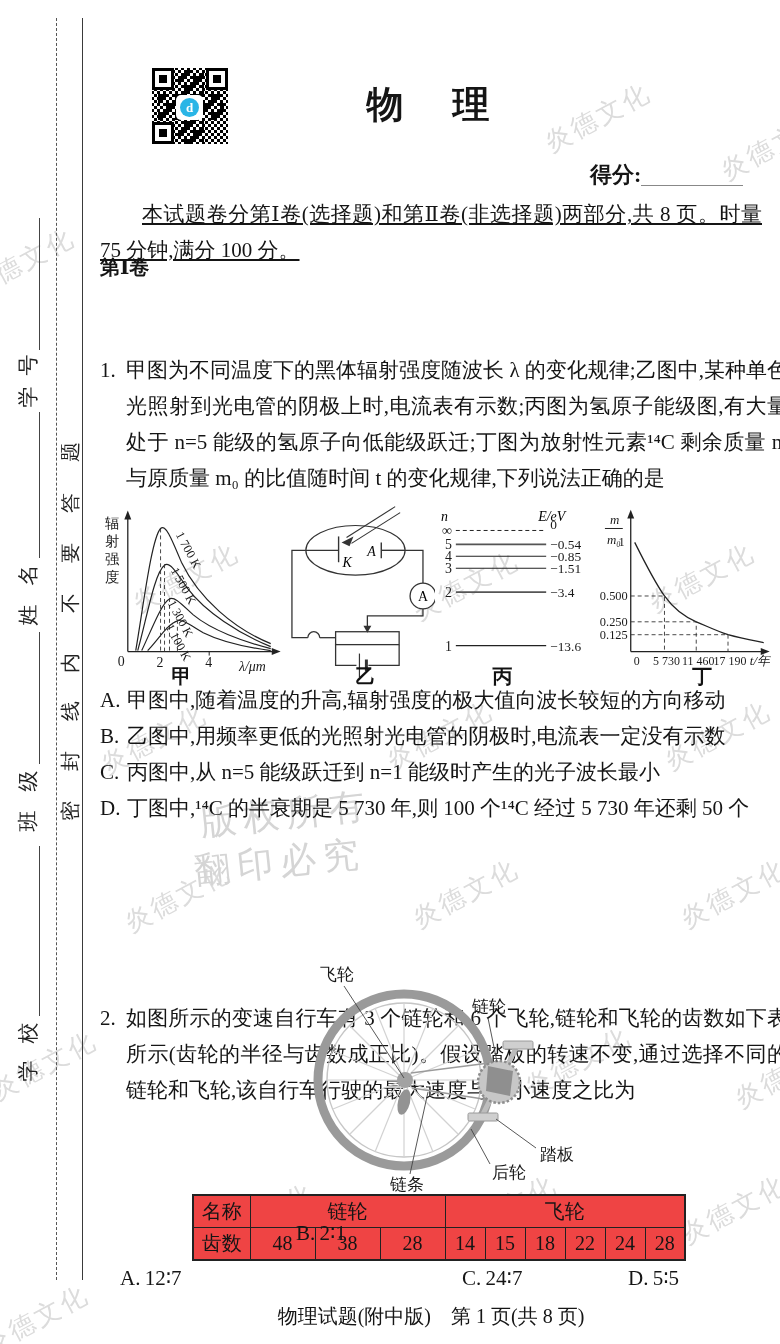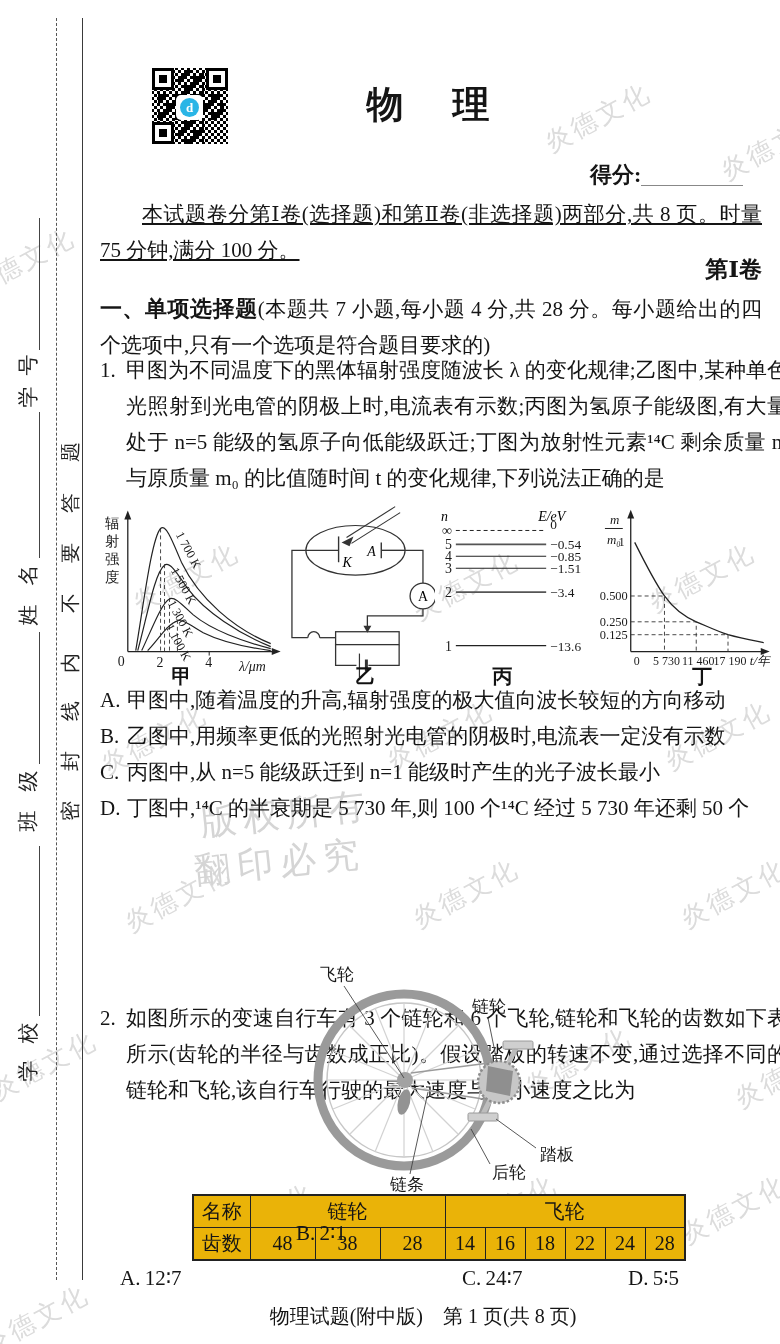--- a/index.html
+++ b/index.html
@@ -19,37 +19,37 @@
   .fline{position:absolute;left:39px;width:0;border-left:1px solid #444;z-index:1;}
   
   .content-block{position:absolute;z-index:2;}
   .masthead{left:100px;top:22px;width:662px;text-align:center;font-size:26px;}
   .masthead .brand{font-weight:bold;font-size:27px;}
   .subject{left:100px;top:80px;width:662px;text-align:center;font-size:37px;font-weight:bold;letter-spacing:6px;}
   .scorebox{left:590px;top:160px;width:186px;font-size:22px;font-weight:bold;}
   .score-line{display:inline-block;width:102px;border-bottom:1.5px solid #888;height:22px;vertical-align:-4px;}
   .para{font-size:21px;line-height:36px;text-align:justify;}
   .intro{left:100px;top:196px;width:662px;text-indent:2em;text-decoration:underline;}
-  .part-title{left:100px;top:254px;width:662px;text-align:right;font-size:23px;font-weight:bold;}
+  .part-title{left:100px;top:254px;width:662px;text-align:left;font-size:20px;font-weight:bold;}
   .section-head{left:100px;top:291px;width:662px;}
   .section-head b{font-size:22px;}
   .q{position:relative;padding-left:26px;}
   .qnum{position:absolute;left:0;top:0;}
   .q1{left:100px;top:352px;width:662px;}
   .figs{left:100px;top:504px;width:672px;height:182px;display:flex;align-items:flex-end;}
   .opts{left:100px;top:682px;width:662px;}
   .opt{position:relative;padding-left:27px;font-size:21px;line-height:36px;text-align:justify;}
   .olabel{position:absolute;left:0;top:0;}
   .q2{left:100px;top:856px;width:662px;}
   .bike-wrap{left:284px;top:962px;width:340px;height:232px;}
-  .gear-table{left:192px;top:1194px;border-collapse:collapse;z-index:2;position:absolute;background:#eab308;}
+  .gear-table{left:192px;top:1194px;border-collapse:collapse;z-index:2;position:absolute;background:#ef4444;}
   .gear-table td{border:1px solid #222;text-align:center;font-size:20px;height:31px;padding:0;}
   .gear-table{border:2px solid #222;}
   .optrow-item{position:absolute;font-size:21px;}
-  .footer{left:92px;top:1303px;width:662px;text-align:center;font-size:20px;}
+  .footer{left:100px;top:1303px;width:662px;text-align:center;font-size:20px;}
   svg text{font-family:"Liberation Serif","DejaVu Serif",serif;}
   .qr{position:absolute;left:148px;top:64px;z-index:2;}
 </style>
 </head>
 <body>
 
 <div class="page">
 
   <span class="wm" style="left:540px;top:100px;">炎德文化</span>
   <span class="wm" style="left:716px;top:128px;">炎德文化</span>
@@ -137,23 +137,20 @@
   </svg>
 
   <div class="content-block scorebox">
     <span>得分:</span><span class="score-line"></span>
   </div>
 
   <div class="content-block subject">物　理</div>
 
   <div class="content-block para intro">本试题卷分第Ⅰ卷(选择题)和第Ⅱ卷(非选择题)两部分,共 8 页。时量 75 分钟,满分 100 分。</div>
   <div class="content-block part-title">第Ⅰ卷</div>
-  <div class="content-block para section-head">
-    <b>一、单项选择题</b><span>(本题共 7 小题,每小题 4 分,共 28 分。每小题给出的四个选项中,只有一个选项是符合题目要求的)</span>
-  </div>
 
   <div class="content-block para q q1">
     <span class="qnum">1.</span>
     <span>甲图为不同温度下的黑体辐射强度随波长 λ 的变化规律;乙图中,某种单色光照射到光电管的阴极上时,电流表有示数;丙图为氢原子能级图,有大量处于 n=5 能级的氢原子向低能级跃迁;丁图为放射性元素¹⁴C 剩余质量 m 与原质量 m₀ 的比值随时间 t 的变化规律,下列说法正确的是</span>
   </div>
 
   <div class="content-block figs">
 
     <svg width="185" height="182" viewBox="0 0 185 182">
       <g stroke="#222" stroke-width="1.3" fill="none">
@@ -383,21 +380,21 @@
       <td>名称</td>
       <td colspan="3">链轮</td>
       <td colspan="6">飞轮</td>
     </tr>
     <tr>
       <td>齿数</td>
       <td>48</td>
       <td>38</td>
       <td>28</td>
       <td>14</td>
-      <td>16</td>
+      <td>15</td>
       <td>18</td>
       <td>22</td>
       <td>24</td>
       <td>28</td>
     </tr>
   </tbody>
     </table>
 
   <div class="content-block optrow-item" style="left:120px;top:1266px;">
     <span>A.</span> <span>12∶7</span>

